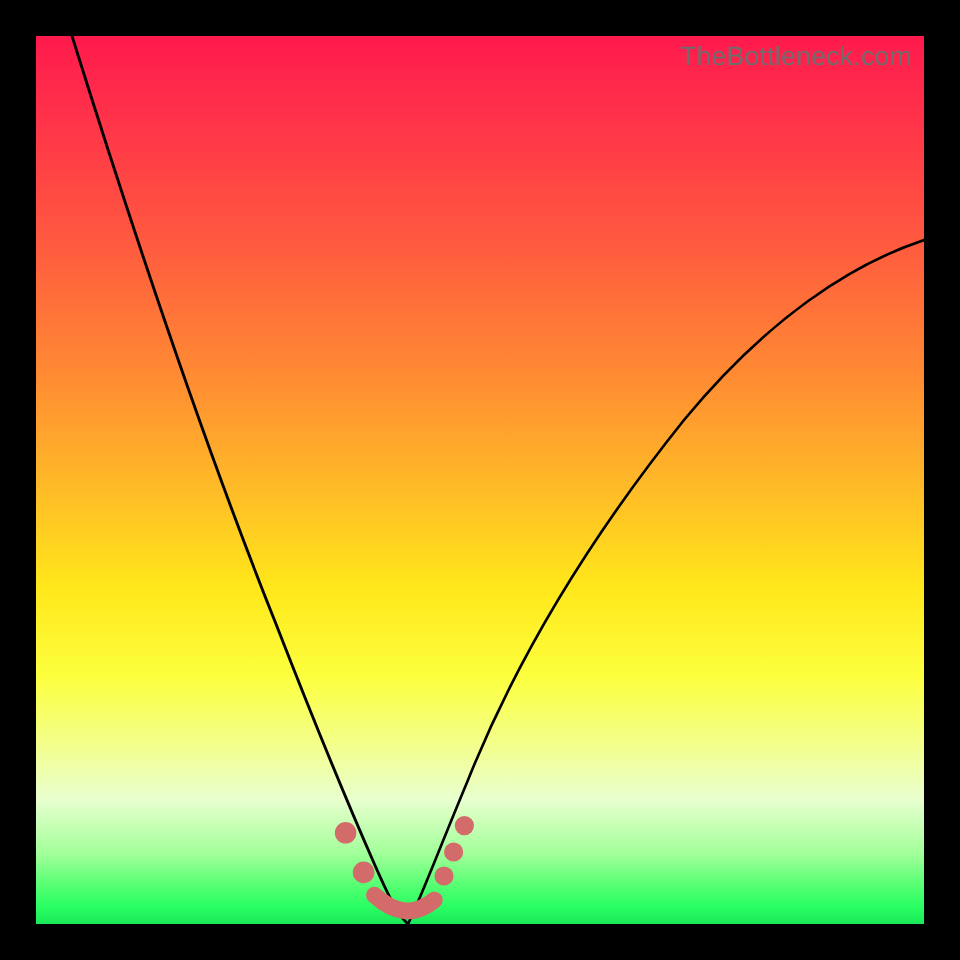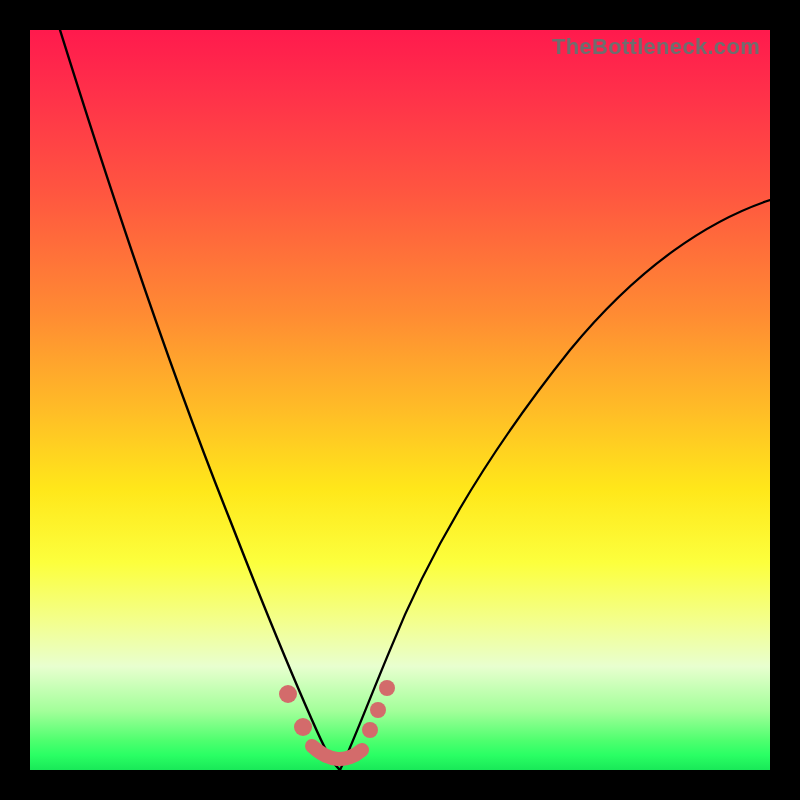--- a/index.html
+++ b/index.html
@@ -40,21 +40,21 @@
       #2aff64 98%,
       #19e858 100%
     );
   }
   .watermark {
     position: absolute;
     top: 4px;
     right: 10px;
     color: #6e6e6e;
     font-size: 22px;
-    font-weight: 700;
+    font-weight: 400;
     letter-spacing: 0.3px;
     user-select: none;
   }
   svg.curves {
     position: absolute;
     left: 0;
     top: 0;
     width: 740px;
     height: 740px;
   }

